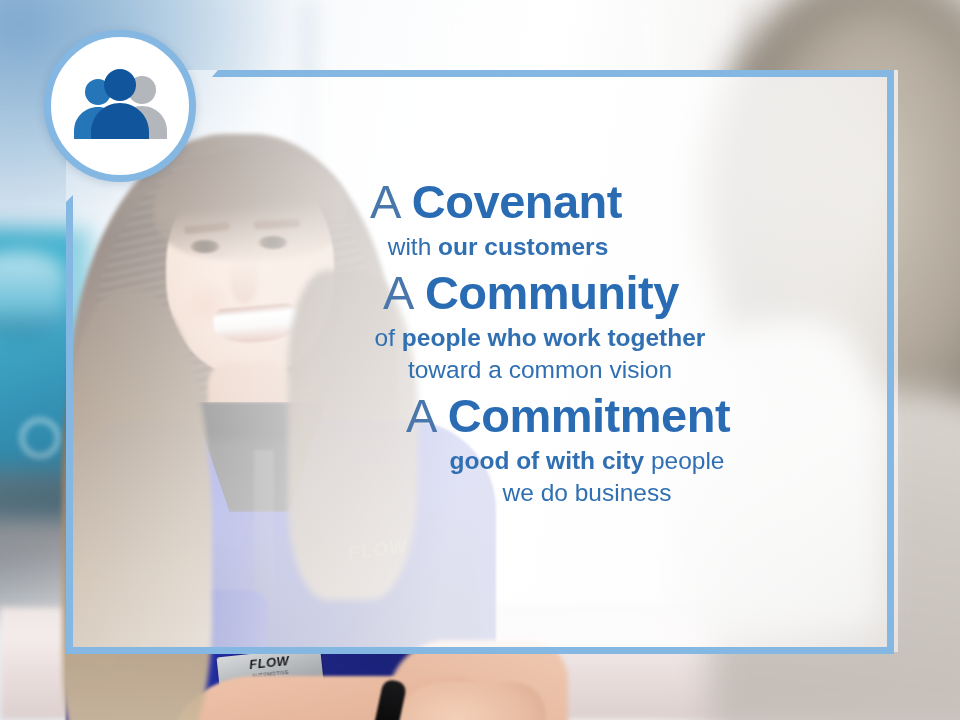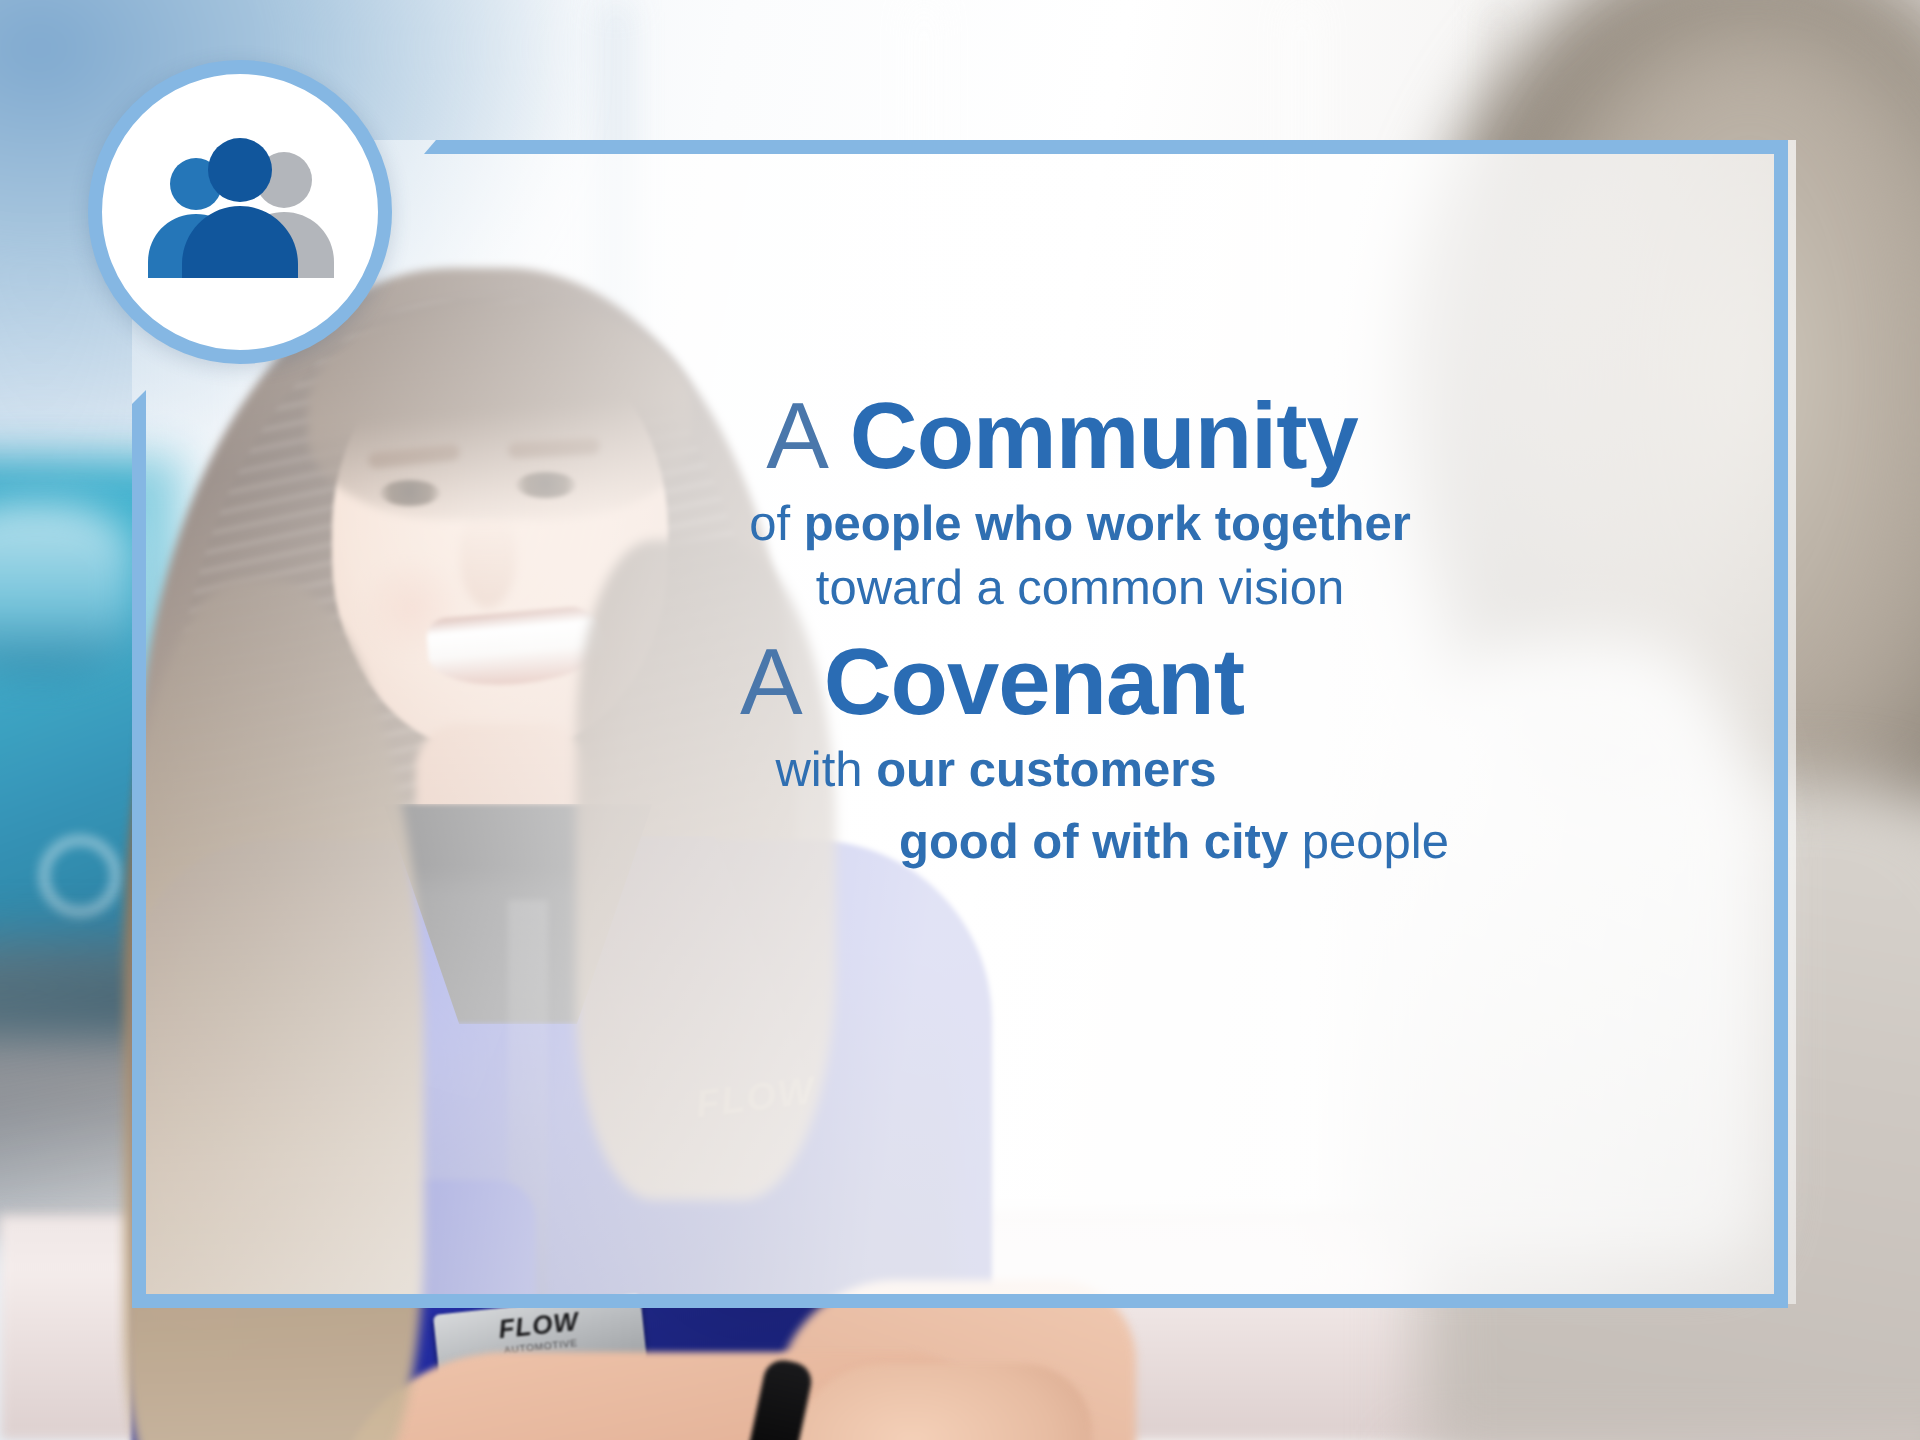--- a/index.html
+++ b/index.html
@@ -416,41 +416,46 @@
       <circle cx="30" cy="24" r="13" fill="#2576b8"></circle>
       <path d="M30 39c-13 0-24 10-24 24v8h48v-8c0-14-11-24-24-24z" fill="#2576b8"></path>
 
       <circle cx="52" cy="17" r="16" fill="#11569c"></circle>
       <path d="M52 35c-16 0-29 13-29 29v7h58v-7c0-16-13-29-29-29z" fill="#11569c"></path>
     </svg>
   </div>
 
 
   <div class="blocks">
+    <div class="tenet b1">
+      <div class="tenet-title">
+        <span class="art">A</span>
+        <span class="word">Covenant</span>
+      </div>
+      <div class="tenet-body">
+          <div><span>with </span><b>our customers</b></div>
+        </div>
+    </div>
+
     <div class="tenet b2">
       <div class="tenet-title">
         <span class="art">A</span>
         <span class="word">Community</span>
       </div>
       <div class="tenet-body">
           <div><span>of </span><b>people who work together</b></div>
           <div><span>toward a common vision</span></div>
         </div>
     </div>
 
-    <div class="tenet b1">
+    <div class="tenet b3">
       <div class="tenet-title">
         <span class="art">A</span>
-        <span class="word">Covenant</span>
+        <span class="word">Commitment</span>
       </div>
       <div class="tenet-body">
-          <div><span>with </span><b>our customers</b></div>
-        </div>
-    </div>
-
-    <div class="tenet b3">
-      <div class="tenet-body">
           <div><b>good of with city</b><span> people</span></div>
+          <div><span>we do business</span></div>
         </div>
     </div>
   </div>
 
 </div>
 
 </body></html>

